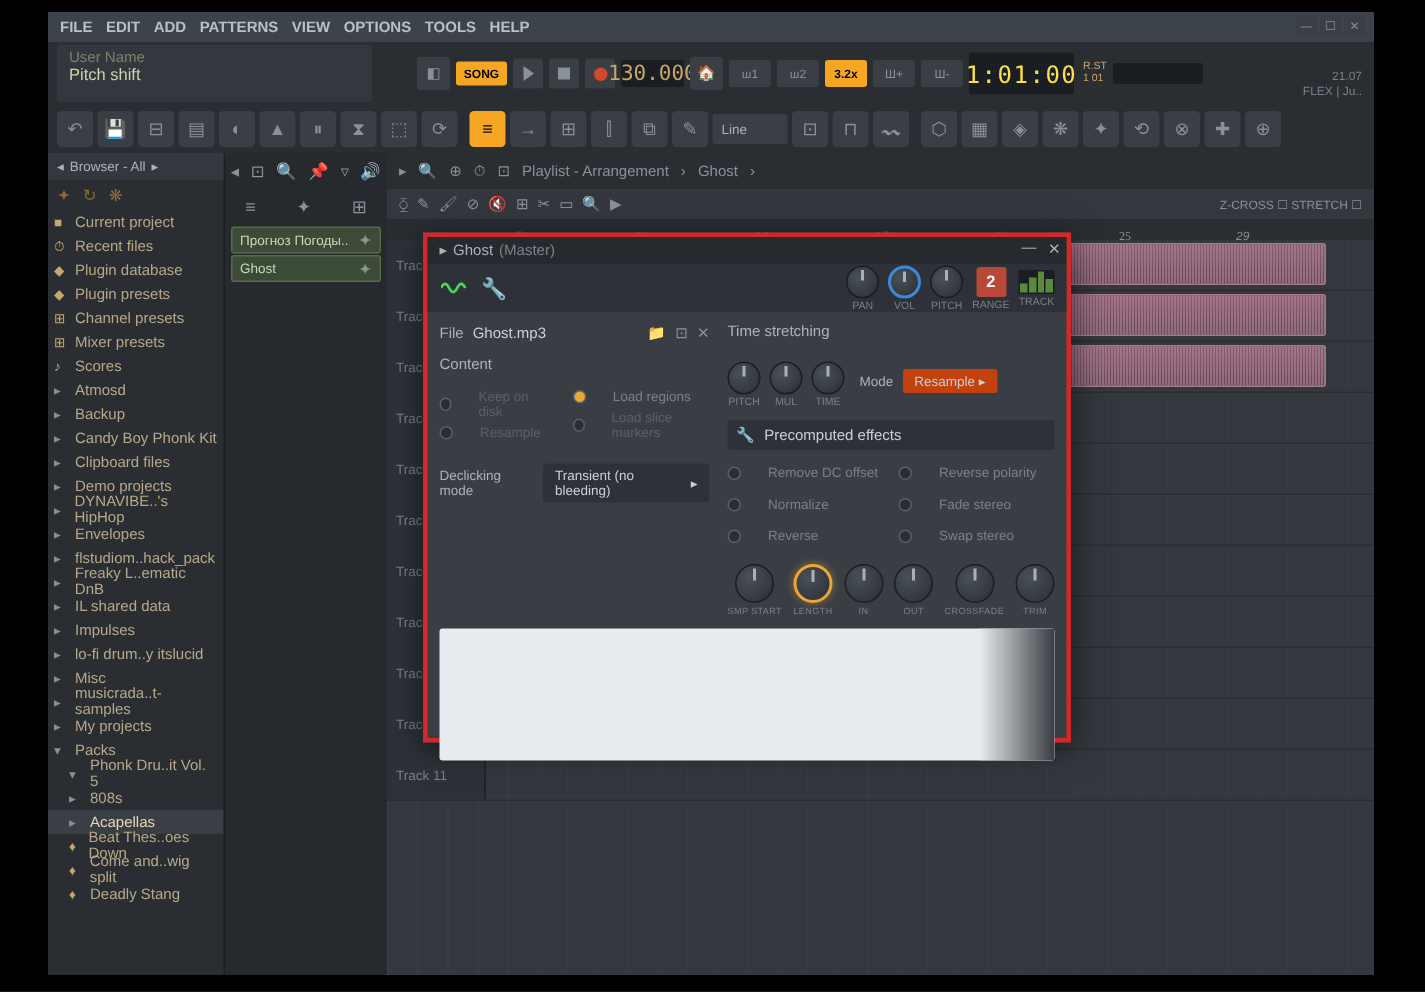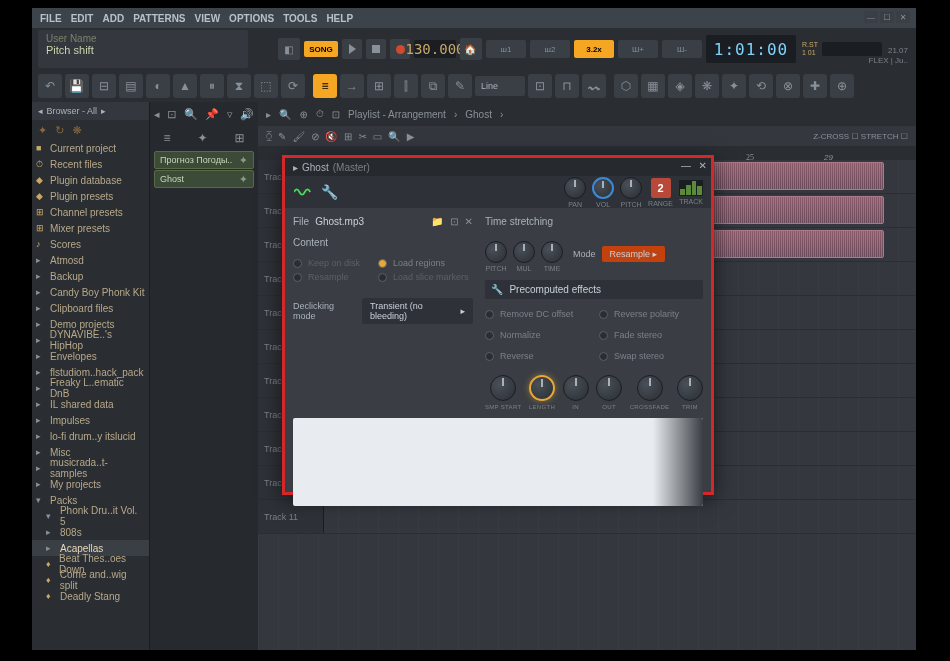--- a/index.html
+++ b/index.html
@@ -14,23 +14,23 @@
 .transport{display:flex;align-items:center;gap:4px;margin-left:8px}
 .tbtn{width:22px;height:22px;background:#3a3f45;border-radius:2px;display:flex;align-items:center;justify-content:center;color:#8a9098;font-size:10px}
 .song-btn{width:34px;height:16px;background:#f5a623;border-radius:2px;font-size:8px;font-weight:bold;display:flex;align-items:center;justify-content:center;color:#000}
 .play-btn{width:20px;height:20px;background:#3a3f45;border-radius:2px;display:flex;align-items:center;justify-content:center}
 .play-btn::before{content:'';border-left:7px solid #8a9098;border-top:5px solid transparent;border-bottom:5px solid transparent}
 .stop-btn{width:20px;height:20px;background:#3a3f45;border-radius:2px;display:flex;align-items:center;justify-content:center}
 .stop-btn::before{content:'';width:8px;height:8px;background:#8a9098}
 .rec-btn{width:20px;height:20px;background:#3a3f45;border-radius:2px;display:flex;align-items:center;justify-content:center}
 .rec-btn::before{content:'';width:9px;height:9px;background:#d14a2a;border-radius:50%}
 .tempo{width:42px;height:18px;background:#1a1d21;border-radius:2px;color:#c8a868;font-size:14px;display:flex;align-items:center;justify-content:center;font-family:monospace}
-.pat-btn{width:40px;height:18px;background:#3a3f45;border-radius:2px;font-size:8px;color:#8a9098;display:flex;align-items:center;justify-content:center}
+.pat-btn{width:28px;height:18px;background:#3a3f45;border-radius:2px;font-size:8px;color:#8a9098;display:flex;align-items:center;justify-content:center}
 .pat-btn.orange{background:#f5a623;color:#000;font-weight:bold}
-.time-display{width:90px;height:28px;background:#1a1d21;border-radius:2px;color:#7dd3fc;font-size:16px;display:flex;align-items:center;justify-content:center;font-family:monospace;letter-spacing:1px}
+.time-display{width:70px;height:28px;background:#1a1d21;border-radius:2px;color:#fde047;font-size:16px;display:flex;align-items:center;justify-content:center;font-family:monospace;letter-spacing:1px}
 .small-disp{font-size:7px;color:#c8a868;line-height:8px}
 .meter{width:60px;height:14px;background:#1a1d21;border-radius:2px}
 .toolbar2{height:32px;background:#2a2e33;display:flex;align-items:center;padding:0 6px;gap:3px}
 .tbi{width:24px;height:24px;background:#3a3f45;border-radius:3px;display:flex;align-items:center;justify-content:center;color:#8a9098;font-size:12px}
 .tbi.active{background:#f5a623;color:#000}
 .tbi.sep{width:2px;background:transparent}
 .line-sel{width:50px;height:20px;background:#3a3f45;border-radius:2px;font-size:9px;color:#aab2ba;display:flex;align-items:center;padding:0 6px}
 .main{flex:1;display:flex;overflow:hidden}
 .browser{width:118px;background:#2a2e33;border-right:1px solid #1a1d21;display:flex;flex-direction:column}
 .browser-hdr{height:18px;background:#34383e;display:flex;align-items:center;padding:0 6px;font-size:9px;color:#aab2ba;gap:4px}
@@ -74,21 +74,21 @@
 .track-box{display:flex;flex-direction:column;align-items:center;gap:2px}
 .track-bars{width:24px;height:16px;background:#1a1d21;display:flex;align-items:flex-end;gap:1px;padding:1px}
 .track-bars span{flex:1;background:#5a8a3a}
 .cs-body{display:flex;padding:8px;gap:12px}
 .cs-left{width:180px}
 .cs-right{flex:1}
 .cs-section-lbl{font-size:10px;color:#aab2ba;margin-bottom:6px}
 .cs-file{display:flex;align-items:center;gap:6px;font-size:10px;color:#aab2ba;margin-bottom:10px}
 .cs-file-name{color:#c8d0d8}
 .cs-file-icons{margin-left:auto;display:flex;gap:6px;color:#8a9098;font-size:10px}
-.cs-opt{display:flex;align-items:center;gap:6px;font-size:9px;color:#7a8088;margin:4px 0}
+.cs-opt{display:flex;align-items:center;gap:18px;font-size:9px;color:#7a8088;margin:4px 0}
 .cs-radio{width:9px;height:9px;border-radius:50%;border:1px solid #5a6068;background:#2a2e33}
 .cs-radio.on{background:#e8a838}
 .cs-opt.dis{color:#5a6068}
 .cs-declick{display:flex;align-items:center;gap:8px;font-size:9px;color:#aab2ba;margin-top:12px}
 .cs-declick-val{background:#2e3238;padding:3px 8px;border-radius:2px;color:#c8d0d8;display:flex;align-items:center;gap:6px}
 .cs-ts-knobs{display:flex;gap:6px;margin:8px 0}
 .cs-mode{display:flex;align-items:center;gap:6px;font-size:9px;color:#aab2ba;margin:6px 0 12px}
 .cs-mode-val{background:#c2410c;padding:3px 8px;border-radius:2px;color:#c8d0d8}
 .cs-fx-hdr{display:flex;align-items:center;gap:6px;font-size:10px;color:#c8d0d8;background:#2e3238;padding:4px 6px;border-radius:2px;margin-bottom:6px}
 .cs-fx-opts{display:grid;grid-template-columns:1fr 1fr;gap:3px 10px;margin-bottom:10px}

